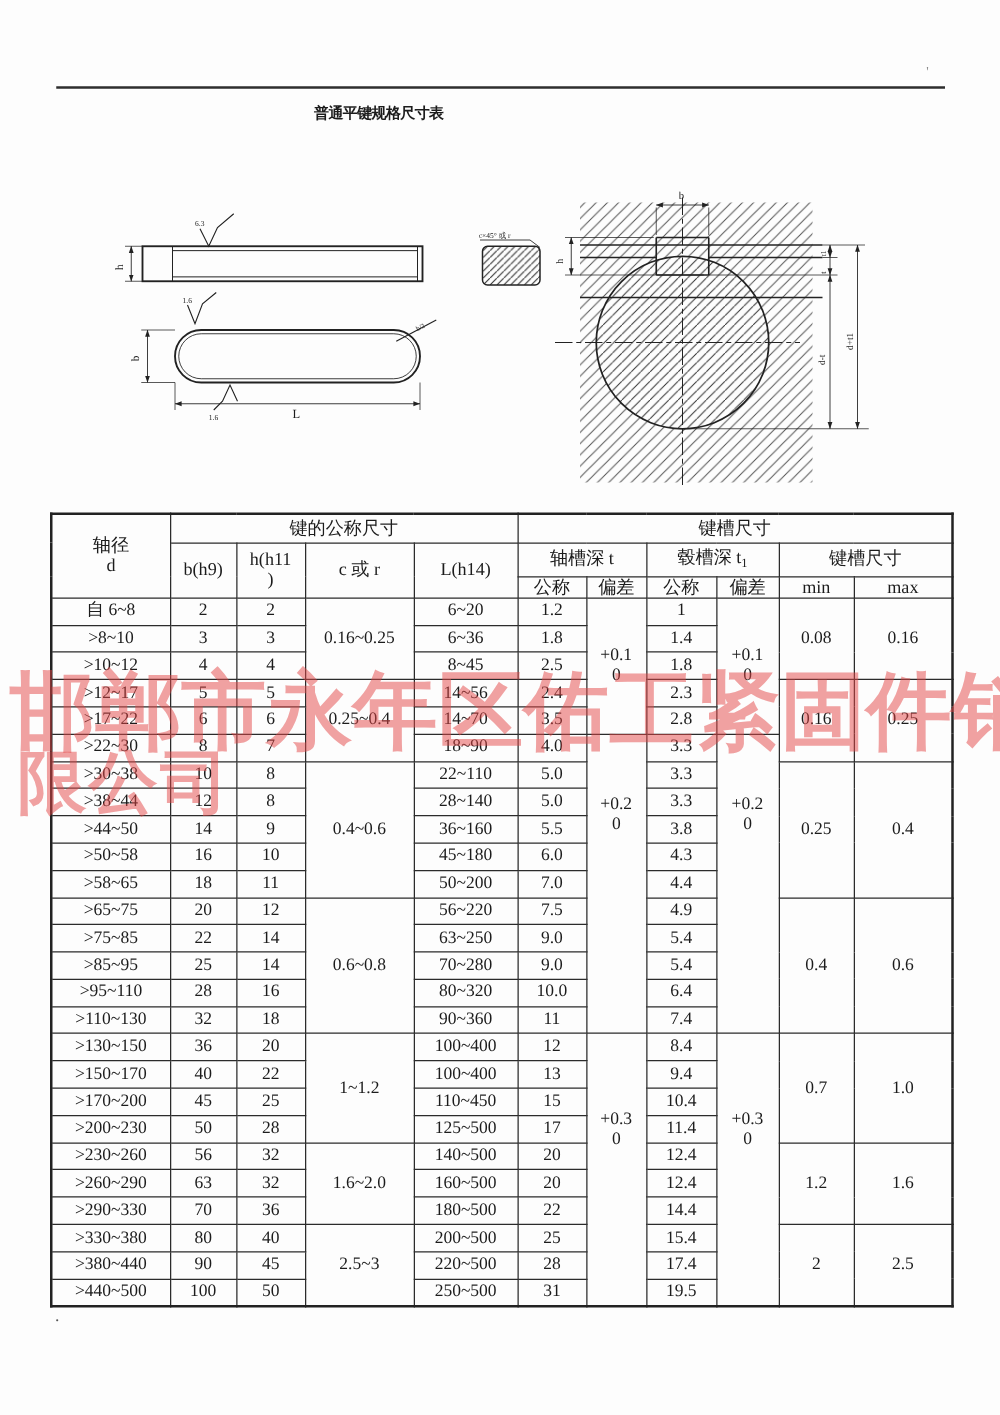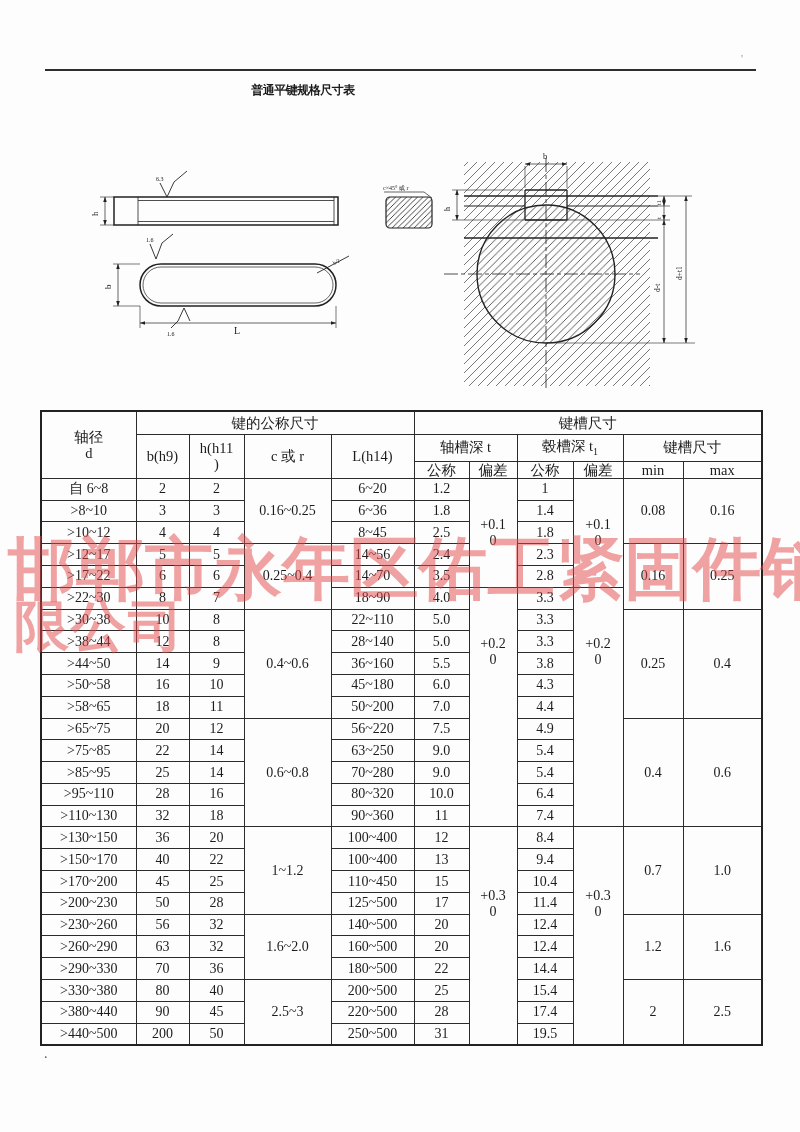--- a/index.html
+++ b/index.html
@@ -753,21 +753,21 @@
           </td>
           <td>
             <div>17.4</div>
           </td>
         </tr>
         <tr>
           <td>
             <div>&gt;440~500</div>
           </td>
           <td>
-            <div>200</div>
+            <div>100</div>
           </td>
           <td>
             <div>50</div>
           </td>
           <td>
             <div>250~500</div>
           </td>
           <td>
             <div>31</div>
           </td>

